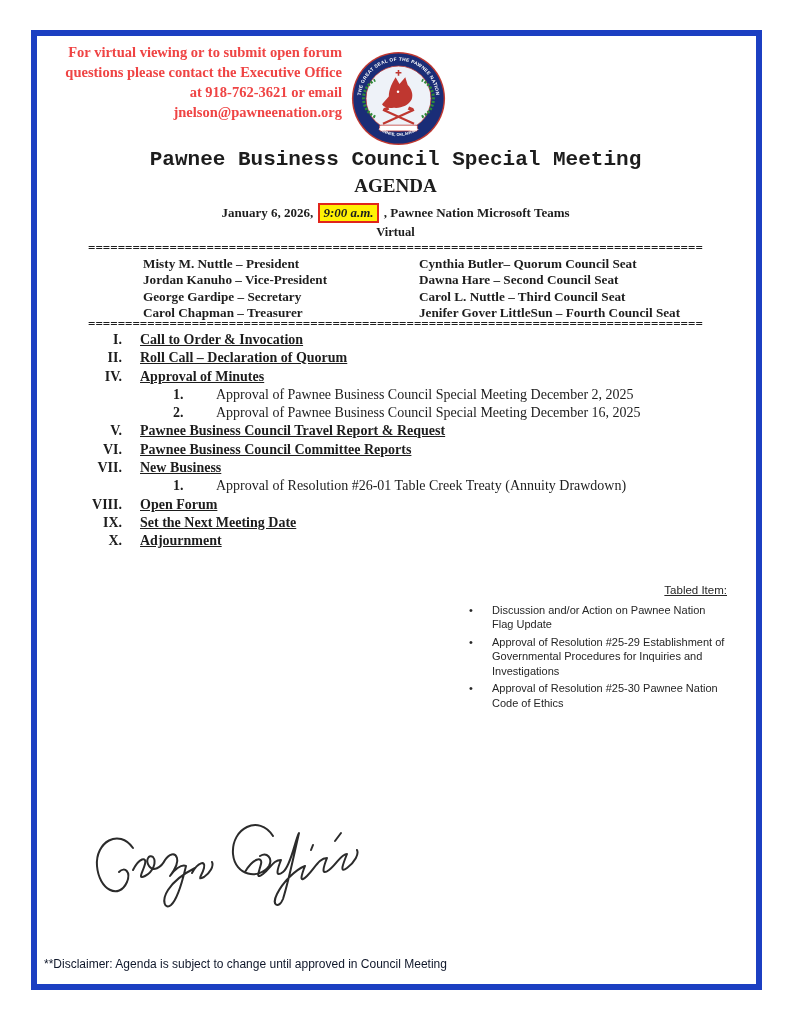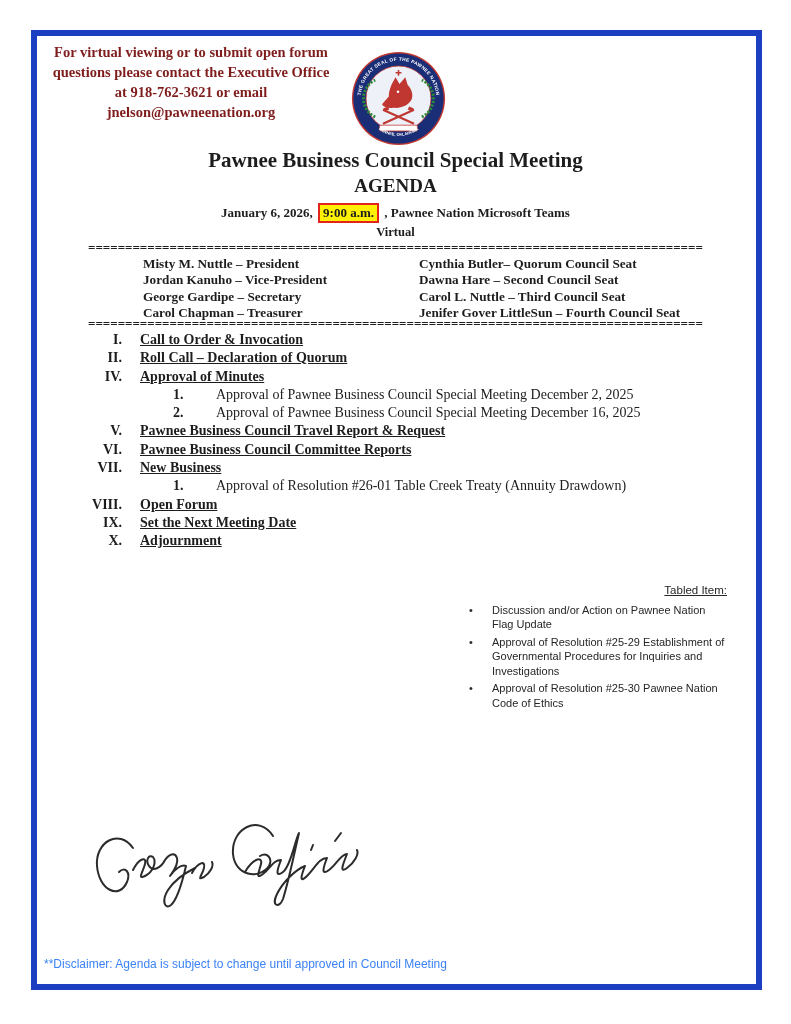--- a/index.html
+++ b/index.html
@@ -1,49 +1,49 @@
 <!DOCTYPE html>
 <html><head>
 <meta charset="utf-8">
 <style>
   html,body{margin:0;padding:0;background:#fff;}
   body{width:791px;height:1024px;position:relative;overflow:hidden;
        font-family:"Liberation Serif",serif;color:#1d1d1d;}
   .page-border{position:absolute;left:31px;top:30px;width:731px;height:960px;
        box-sizing:border-box;border:6px solid #1c3fc2;}
-  .contact{position:absolute;left:40px;top:42px;width:302px;text-align:center;
-       color:#7f1d1d;font-weight:bold;font-size:14.5px;line-height:20px;}
+  .contact{position:absolute;left:40px;top:42px;width:302px;text-align:right;
+       color:#ef4444;font-weight:bold;font-size:14.5px;line-height:20px;}
   .seal{position:absolute;left:350px;top:50px;width:97px;height:97px;}
   .title-block{position:absolute;left:60px;top:147px;width:671px;text-align:center;}
-  .doc-title{font-size:21px;font-weight:bold;line-height:26px;}
+  .doc-title{font-size:21px;font-weight:bold;line-height:26px;font-family:Liberation Mono, monospace;}
   .doc-subtitle{font-size:19px;font-weight:bold;line-height:25px;}
   .dateline{font-size:13px;font-weight:bold;line-height:25px;margin-top:2px;}
   .hl{background:#fff104;border:2px solid #e1251b;padding:0 3px;display:inline-block;
-       line-height:16px;margin:0 2px;}
+       line-height:16px;margin:0 2px;font-style:italic;}
   .virtual{font-size:12.5px;font-weight:bold;line-height:15px;}
   .divider{position:absolute;left:88px;width:615px;overflow:hidden;white-space:nowrap;
        font-weight:bold;font-size:13px;line-height:13px;letter-spacing:0;}
   .d1{top:241px;} .d2{top:317px;}
   .council-col{position:absolute;top:256px;font-weight:bold;font-size:13.2px;line-height:16.4px;}
   .cl{left:143px;} .cr{left:419px;}
   .agenda{position:absolute;left:88px;top:331px;width:645px;}
   .arow{display:flex;line-height:18.3px;}
   .anum{width:34px;text-align:right;font-weight:bold;font-size:14px;margin-right:18px;flex:none;}
   .albl{font-weight:bold;font-size:14px;text-decoration:underline;}
   .srow{display:flex;line-height:18.3px;padding-left:85px;}
   .snum{width:16px;font-weight:bold;font-size:14px;margin-right:27px;flex:none;}
   .stxt{font-size:14px;}
   .tabled{position:absolute;left:467px;top:583px;width:260px;
        font-family:"Liberation Sans",sans-serif;font-size:11px;line-height:14.5px;color:#262626;}
   .tabled-title{text-decoration:underline;font-size:11.5px;margin-bottom:5px;text-align:right;}
   .titem{display:flex;margin-bottom:3px;}
   .tb{width:23px;padding-left:2px;flex:none;}
   .signature{position:absolute;left:75px;top:810px;width:300px;height:108px;}
   .disclaimer{position:absolute;left:44px;top:956px;font-family:"Liberation Sans",sans-serif;
-       font-size:12px;color:#3b82f6;line-height:16px;}
+       font-size:12px;color:#0f172a;line-height:16px;}
 </style>
 </head>
 <body>
 
 <div class="page-border"></div>
 
 <div class="contact">
   <div>For virtual viewing or to submit open forum</div>
   <div>questions please contact the Executive Office</div>
   <div>at 918-762-3621 or email</div>

